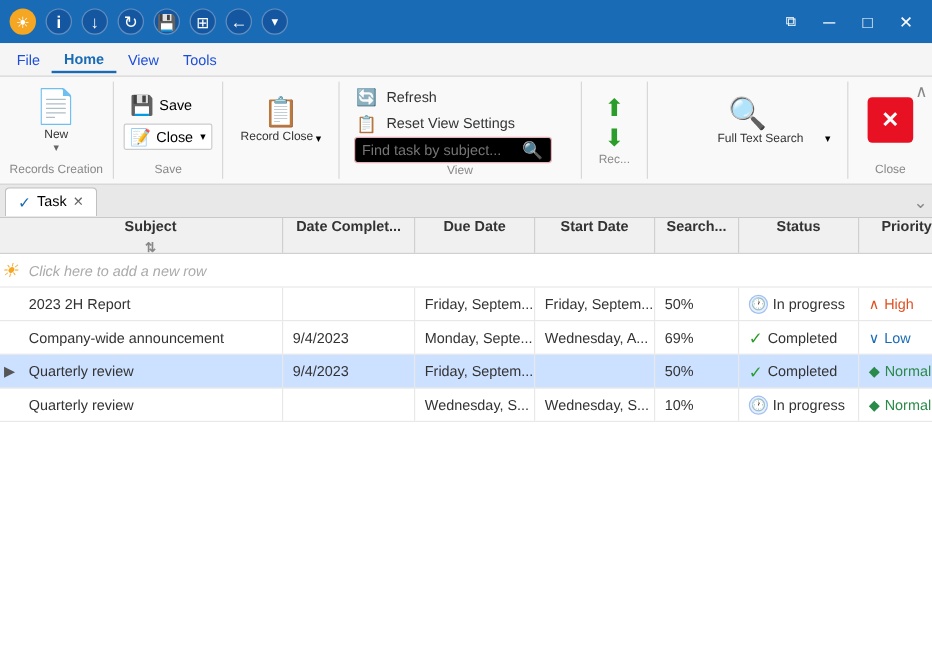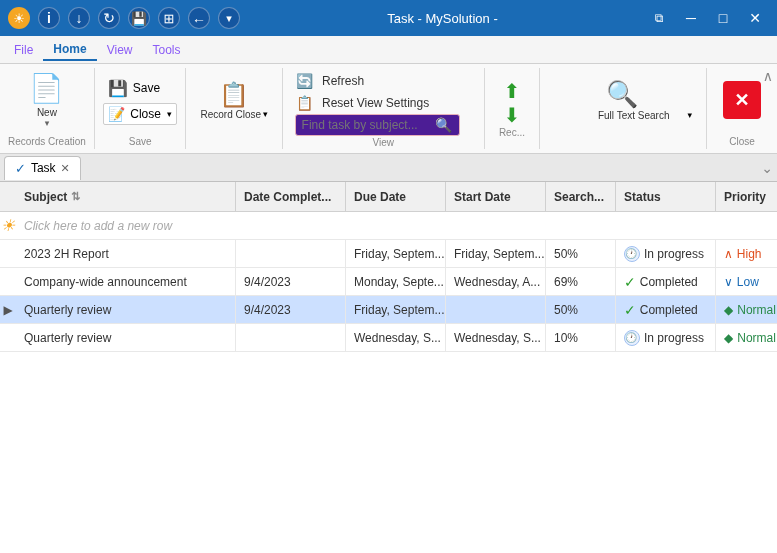--- a/index.html
+++ b/index.html
@@ -29,21 +29,21 @@
       border-bottom: 1px solid #d0d0d0;
       display: flex;
       align-items: center;
       height: 28px;
       padding: 0 4px;
     }
     .menu-item {
       padding: 3px 10px;
       cursor: pointer;
       font-size: 12px;
-      color: #8b5cf6;
+      color: #1d4ed8;
       border-radius: 3px;
     }
     .menu-item.active {
       color: #1a6bb5;
       font-weight: 600;
       border-bottom: 2px solid #1a6bb5;
       border-radius: 0;
     }
 
     
@@ -116,21 +116,21 @@
       border-radius: 3px;
       width: 100%;
       font-size: 12px;
       color: #333;
     }
 
     
     .search-area {
       display: flex;
       align-items: center;
-      background: #4c1d95;
+      background: #000000;
       border: 1px solid #e8b0b8;
       border-radius: 3px;
       padding: 2px 6px;
       margin: auto 4px;
       gap: 4px;
       height: 26px;
     }
     .search-input {
       border: none;
       background: transparent;
@@ -223,20 +223,21 @@
     }
     .grid-header-cell {
       padding: 0 8px;
       border-right: 1px solid #d0d0d0;
       height: 100%;
       display: flex;
       align-items: center;
       gap: 4px;
       overflow: hidden;
       white-space: nowrap;
+      flex-direction: column;
     }
     .col-subject { width: 220px; flex-shrink: 0; }
     .col-date-complete { width: 110px; flex-shrink: 0; }
     .col-due-date { width: 100px; flex-shrink: 0; }
     .col-start-date { width: 100px; flex-shrink: 0; }
     .col-percent { width: 70px; flex-shrink: 0; }
     .col-status { width: 100px; flex-shrink: 0; }
     .col-priority { width: 80px; flex-shrink: 0; }
 
     .grid-row {
@@ -288,21 +289,20 @@
   <div class="title-bar-icons">
     <div class="title-icon yellow">☀</div>
     <div class="title-icon blue-dark" style="color:white;font-weight:bold;font-size:14px;">i</div>
     <div class="title-icon blue-dark" style="color:white;font-size:14px;">↓</div>
     <div class="title-icon blue-dark" style="color:white;font-size:14px;">↻</div>
     <div class="title-icon blue-dark" style="color:white;font-size:13px;">💾</div>
     <div class="title-icon blue-dark" style="color:white;font-size:13px;">⊞</div>
     <div class="title-icon blue-dark" style="color:white;font-size:14px;">←</div>
     <div class="title-icon blue-dark" style="color:white;font-size:11px;">▾</div>
   </div>
-  <div class="title-text">Task - MySolution -</div>
   <div class="title-controls">
     <div class="title-btn" style="font-size:12px;">⧉</div>
     <div class="title-btn">─</div>
     <div class="title-btn">□</div>
     <div class="title-btn close-btn">✕</div>
   </div>
 </div>
 
 <div class="menu-bar">
   <div class="menu-item">File</div>

